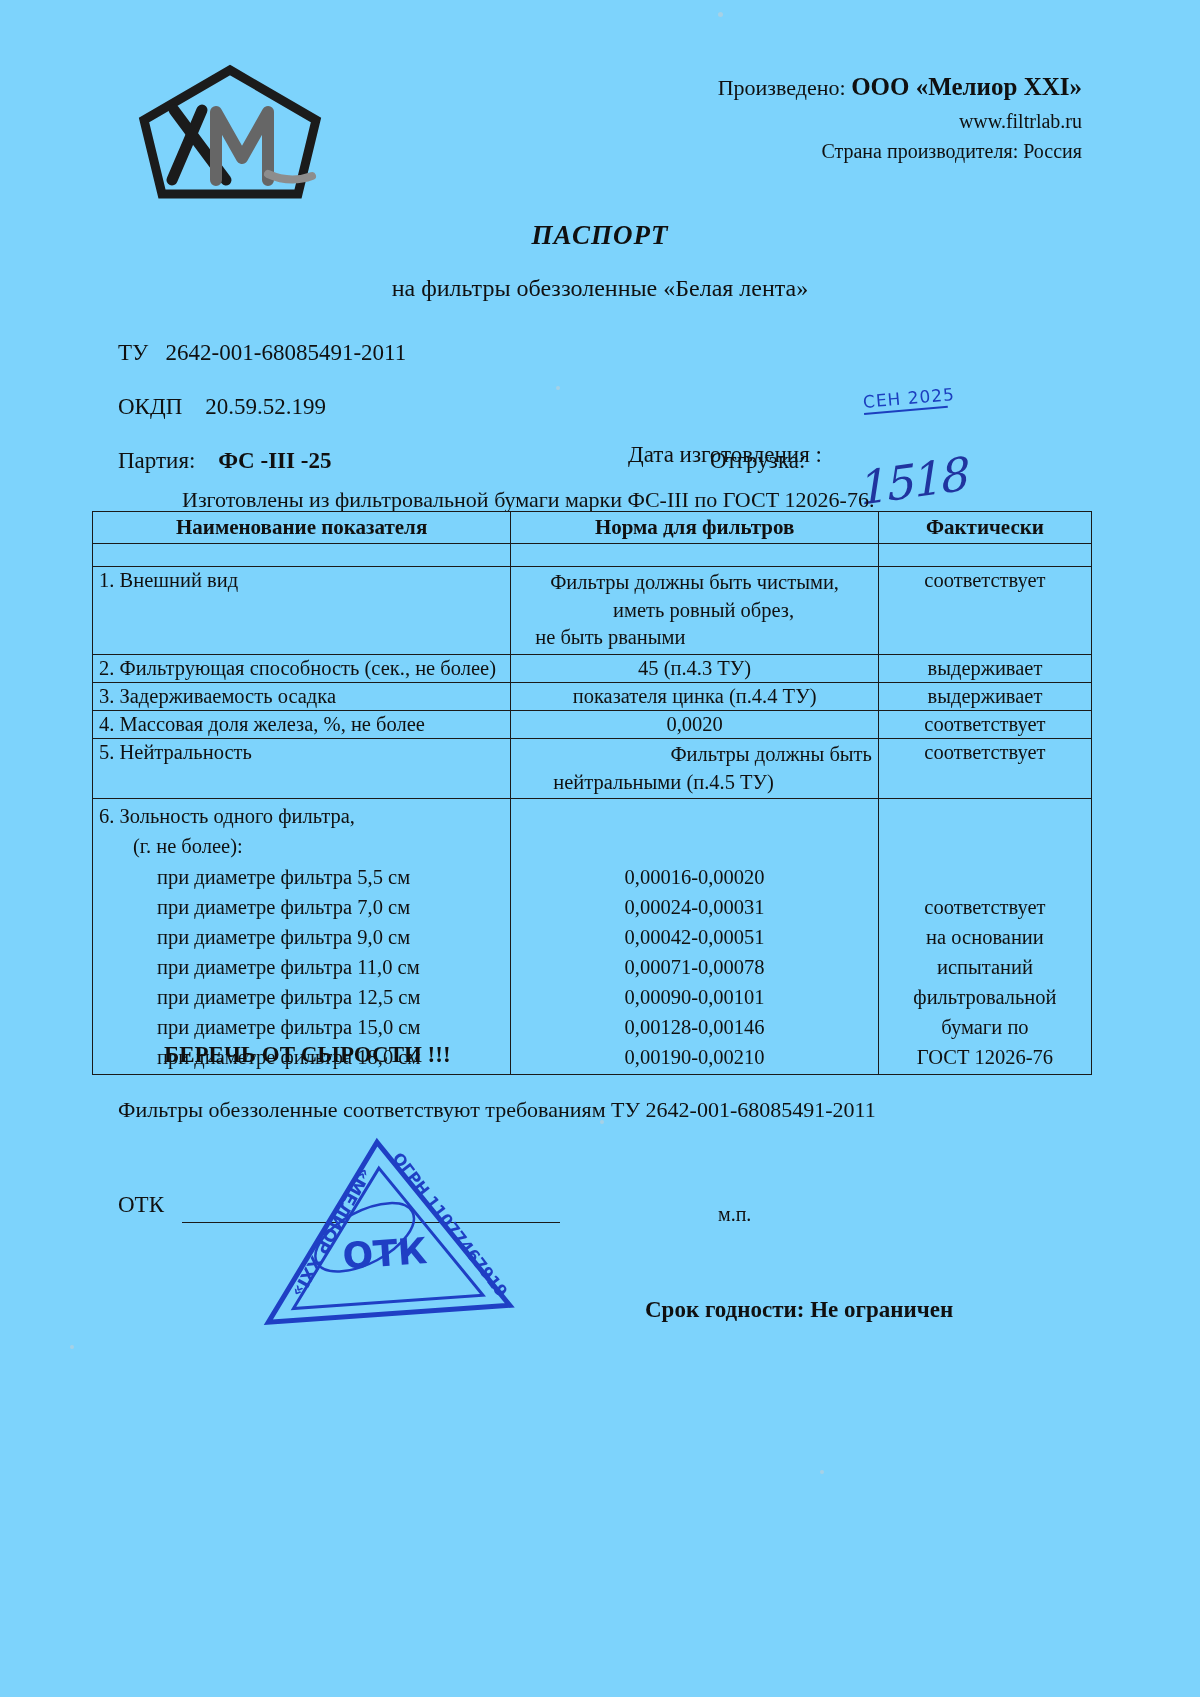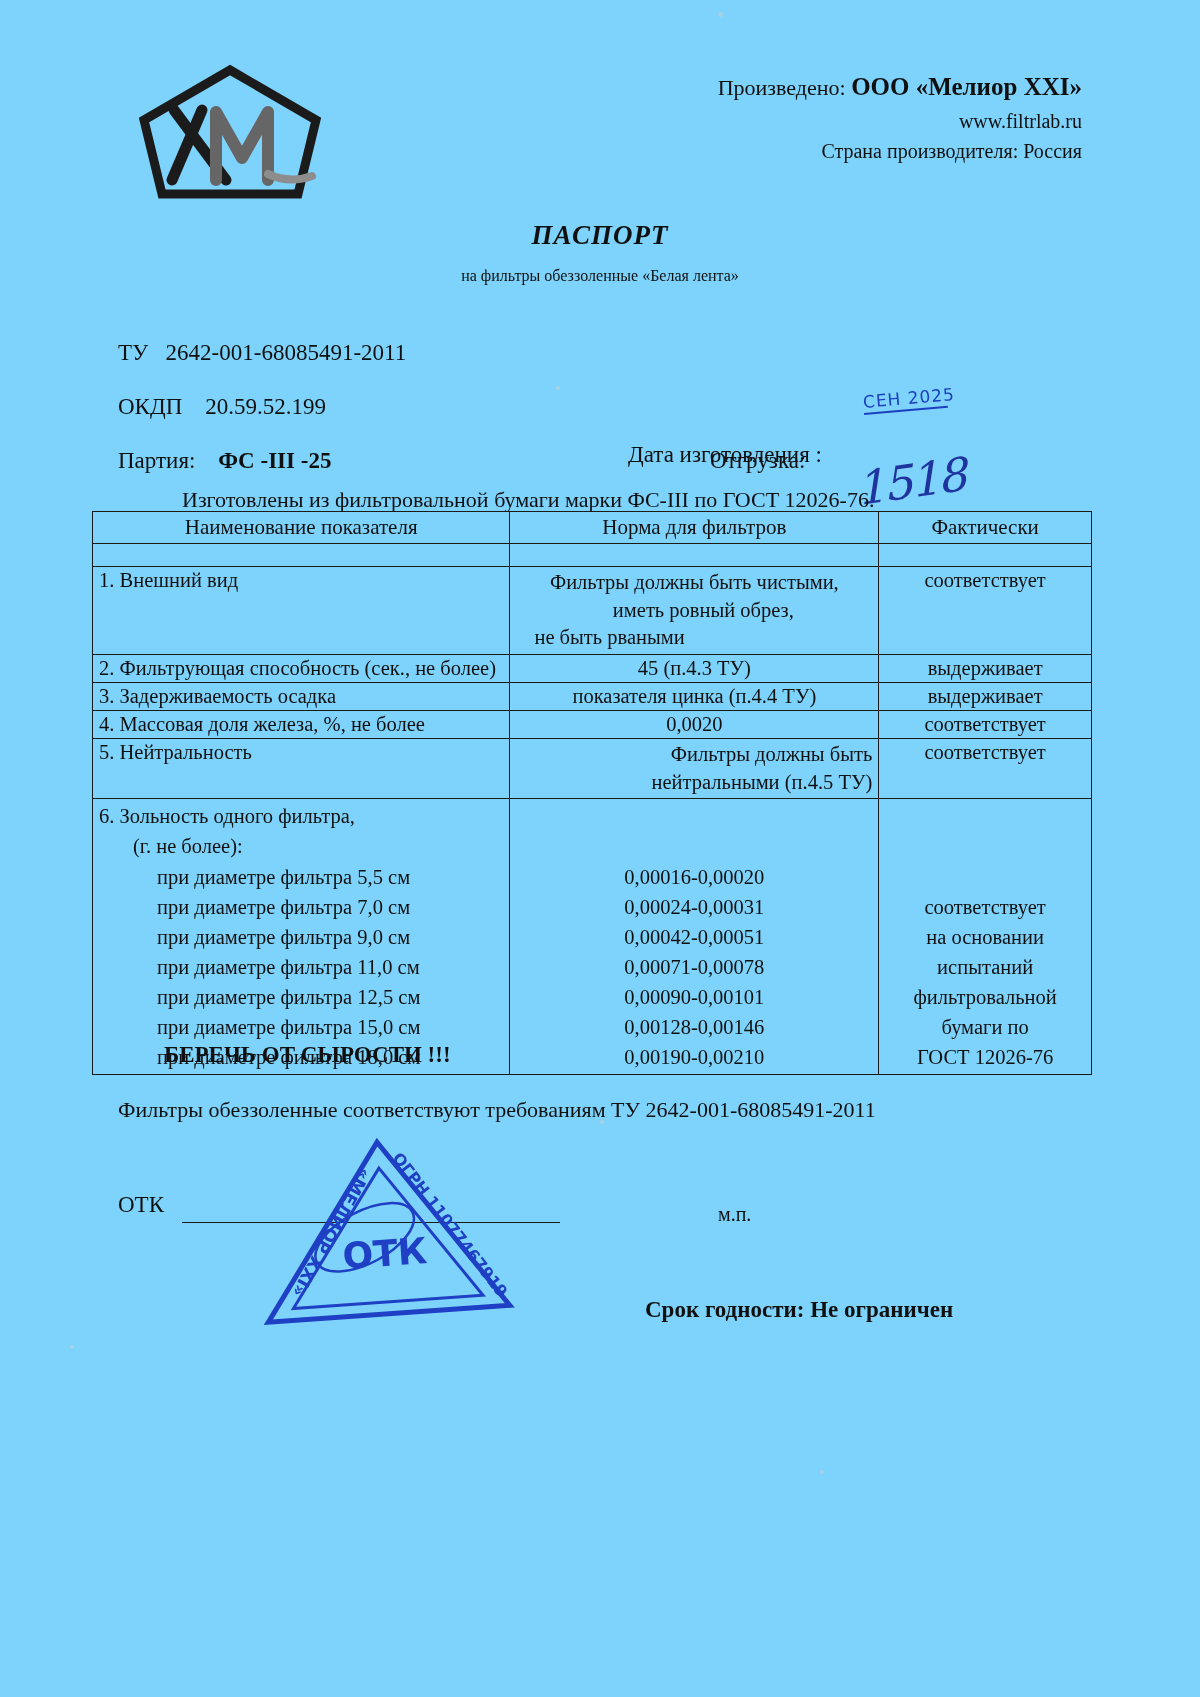--- a/index.html
+++ b/index.html
@@ -48,22 +48,22 @@
     top: 220px;
     text-align: center;
   }
   .title-main {
     font-size: 27px;
     font-weight: bold;
     letter-spacing: 1px;
     font-style: italic;
   }
   .title-sub {
-    font-size: 16px;
-    margin-top: 16px;
+    font-size: 24px;
+    margin-top: 24px;
   }
 
   
   .meta {
     position: absolute;
     left: 118px;
     top: 340px;
     width: 980px;
     font-size: 23px;
   }
@@ -131,20 +131,21 @@
   table.spec td, table.spec th {
     border: 1px solid #1a1a1a;
     padding: 2px 6px;
     vertical-align: top;
     font-weight: normal;
   }
   table.spec th {
     text-align: center;
     font-size: 21px;
     padding: 3px 20px;
+    font-weight: bold;
   }
   .c-name  { width: 456px; }
   .c-norm  { width: 390px; text-align: center; }
   .c-fact  { width: 190px; text-align: center; }
   .spacer-row td { height: 18px; }
   .cell-lines div { line-height: 1.35; }
   .ash-list div { line-height: 1.47; }
   .ash-list .sub { padding-left: 34px; }
   .ash-list .item { padding-left: 58px; }
   .fact-block { line-height: 1.47; }
@@ -308,21 +309,21 @@
       <tr>
         <td>4. Массовая доля железа, %, не более</td>
         <td class="c-norm">0,0020</td>
         <td class="c-fact">соответствует</td>
       </tr>
 
       <tr>
         <td>5. Нейтральность</td>
         <td class="c-norm cell-lines">
           <div style="text-align:right">Фильтры должны быть</div>
-          <div style="text-align:right;padding-left:36px">нейтральными (п.4.5 ТУ)</div>
+          <div style="text-align:left;padding-left:36px">нейтральными (п.4.5 ТУ)</div>
         </td>
         <td class="c-fact">соответствует</td>
       </tr>
 
       <tr>
         <td class="ash-list">
           <div>6. Зольность одного фильтра,</div>
           <div class="sub">(г. не более):</div>
           <div class="item">при диаметре фильтра 5,5 см</div>
           <div class="item">при диаметре фильтра 7,0 см</div>

